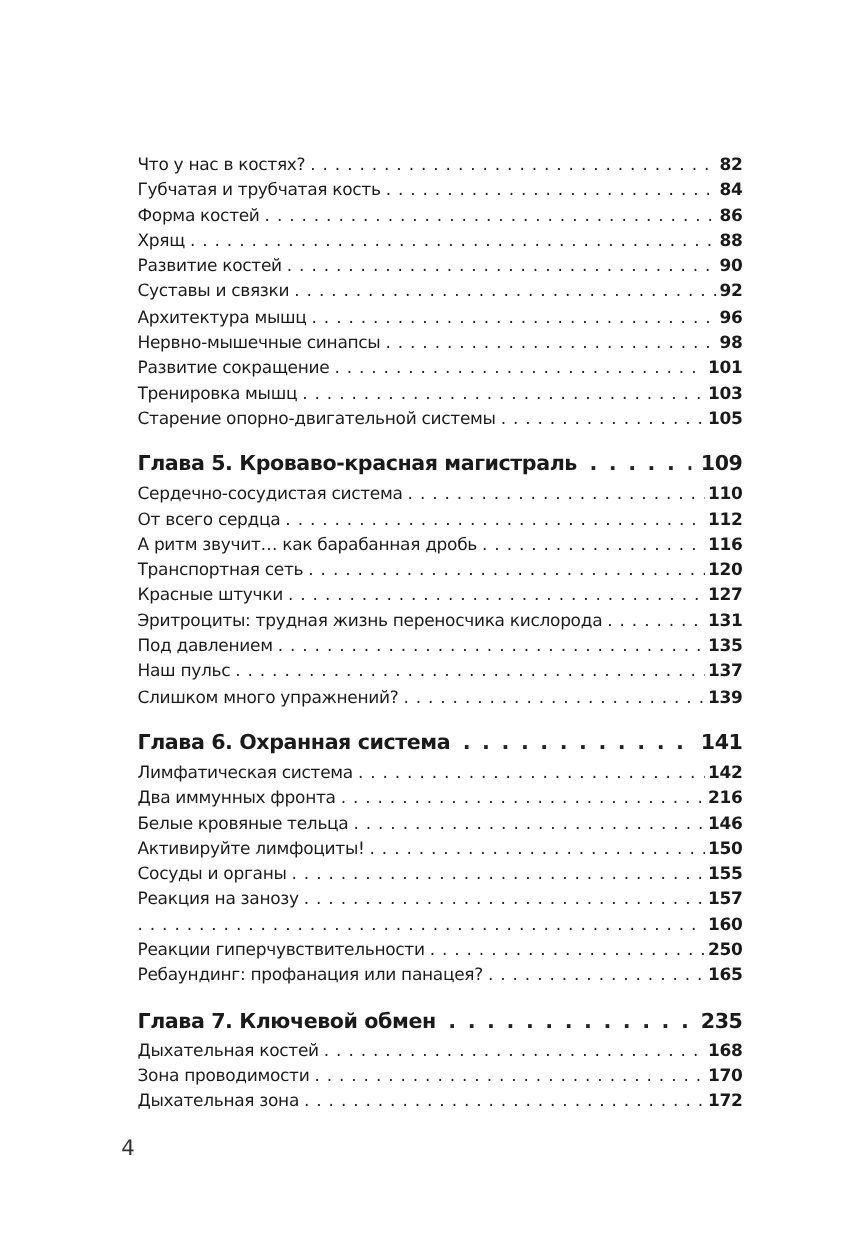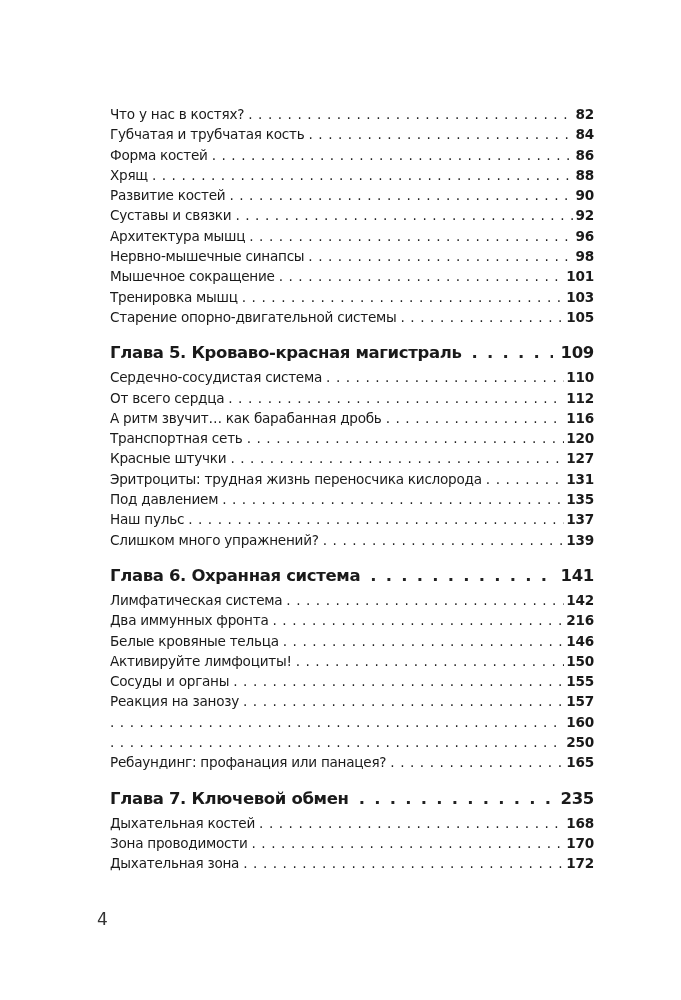--- a/index.html
+++ b/index.html
@@ -1,18 +1,18 @@
 <!DOCTYPE html>
 <html><head>
   <meta charset="utf-8">
   <style>
     html, body { margin: 0; padding: 0; background: #ffffff; }
     body { width: 681px; height: 1000px; position: relative; overflow: hidden;
            font-family: "DejaVu Sans", sans-serif; color: #1a1a1a; }
-    .toc { position: absolute; left: 110px; top: 104px; width: 484px; }
+    .toc { position: absolute; left: 110px; top: 122px; width: 484px; }
     .section { margin: 0; }
     .section + .section { margin-top: 14px; }
     .row { display: flex; align-items: baseline; height: 20.3px; line-height: 20.3px;
            font-size: 13.6px; white-space: nowrap; overflow: hidden; letter-spacing: -0.25px; }
     .row .title { flex: 0 0 auto; padding-right: 4px; background: #fff; }
     .row .dots { flex: 1 1 auto; overflow: hidden; letter-spacing: 5.2px; color: #222; }
     .row .dots::before { content: ". . . . . . . . . . . . . . . . . . . . . . . . . . . . . . . . . . . . . . . . . . . . . . . . . . . . . . . . . . . . . . . . . . . . . . . . . . . . . . . . . . . . . . . . . . . . . . . . . ."; letter-spacing: 0; word-spacing: 1.2px; }
     .row .page { flex: 0 0 auto; padding-left: 2px; text-align: right; font-weight: bold; }
     .chapter { height: 24px; line-height: 24px; font-size: 16.5px; font-weight: bold; letter-spacing: -0.35px; margin-bottom: 2px; }
     .chapter .dots::before { content: ". . . . . . . . . . . . . . . . . . . . . . . . . . . . . . . . . . . . . . . . . ."; word-spacing: 3.5px; }
@@ -61,21 +61,21 @@
         <span class="title">Архитектура мышц</span>
         <span class="dots"></span>
         <span class="page">96</span>
       </div>
     <div class="row">
         <span class="title">Нервно-мышечные синапсы</span>
         <span class="dots"></span>
         <span class="page">98</span>
       </div>
     <div class="row">
-        <span class="title">Мышечное сокращение</span>
+        <span class="title">Развитие сокращение</span>
         <span class="dots"></span>
         <span class="page">101</span>
       </div>
     <div class="row">
         <span class="title">Тренировка мышц</span>
         <span class="dots"></span>
         <span class="page">103</span>
       </div>
     <div class="row">
         <span class="title">Старение опорно-двигательной системы</span>
@@ -171,20 +171,21 @@
     <div class="row">
         <span class="title">Реакция на занозу</span>
         <span class="dots"></span>
         <span class="page">157</span>
       </div>
     <div class="row">
         <span class="dots"></span>
         <span class="page">160</span>
       </div>
     <div class="row">
+        <span class="title">Реакции гиперчувствительности</span>
         <span class="dots"></span>
         <span class="page">250</span>
       </div>
     <div class="row">
         <span class="title">Ребаундинг: профанация или панацея?</span>
         <span class="dots"></span>
         <span class="page">165</span>
       </div>
   </div>
 

